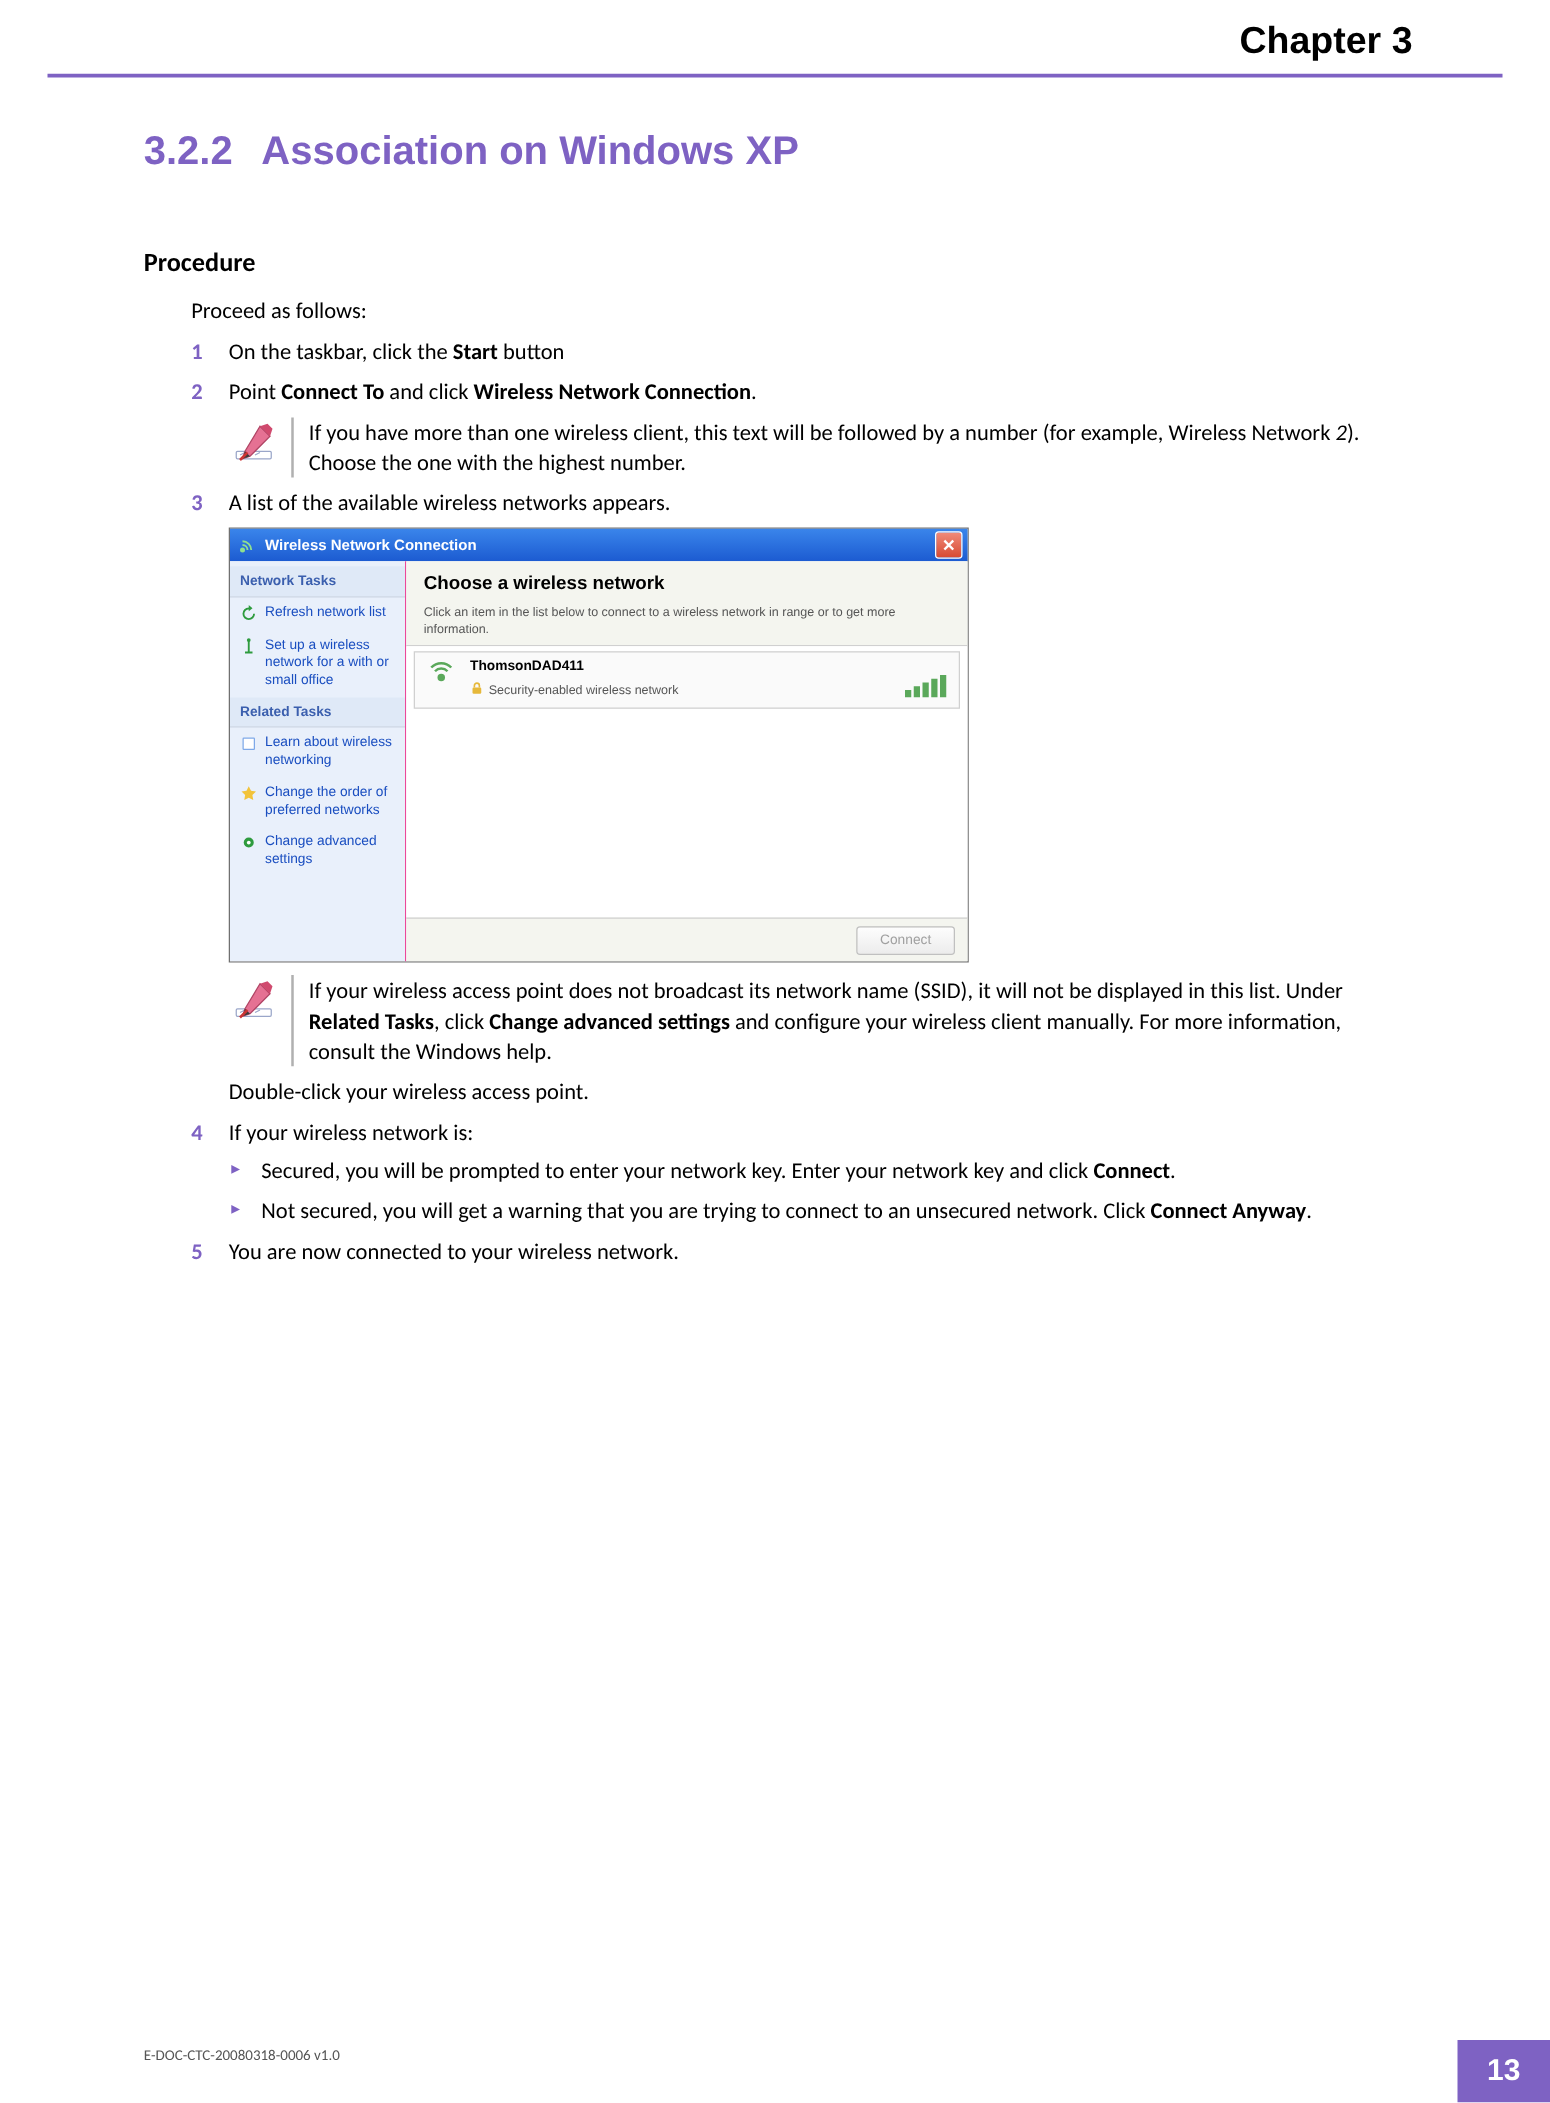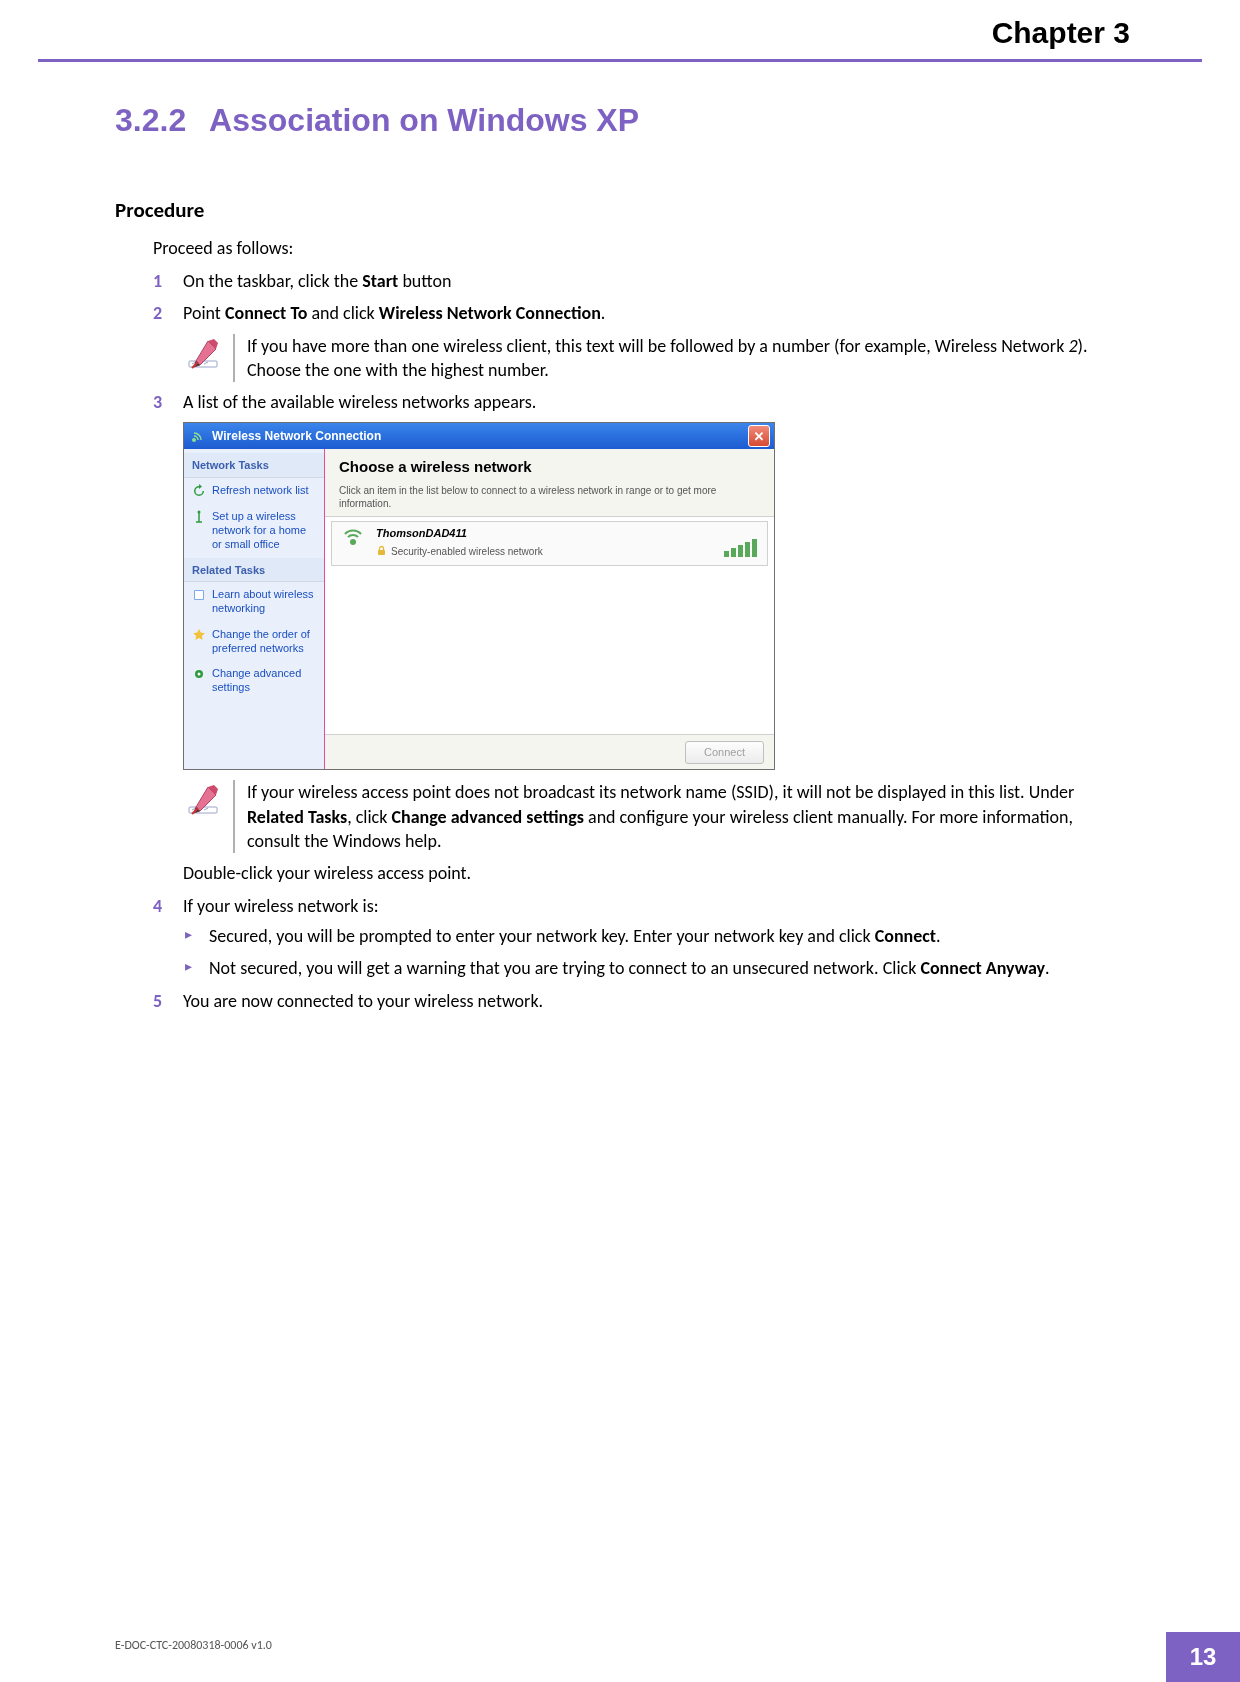--- a/index.html
+++ b/index.html
@@ -204,21 +204,21 @@
     border: 1px solid #d0d0d0;
     background: #fafafa;
     padding: 4px 6px 6px 6px;
     display: flex;
     gap: 8px;
   }
   .ss-netitem .sigcol-left {
     width: 30px; display: flex; align-items: flex-start; justify-content: center; padding-top:2px;
   }
   .ss-netitem .midcol { flex: 1; }
-  .ss-netitem .nname { font-weight: bold; font-size: 11px; margin-bottom: 4px; font-style: italic; }
+  .ss-netitem .nname { font-weight: bold; font-size: 11px; margin-bottom: 4px; }
   .ss-netitem .nsec { font-size: 10px; color: #555; display: flex; align-items: center; gap: 4px;}
   .ss-netitem .sigcol-right {
     width: 40px; display: flex; align-items: flex-end; justify-content: center; padding-bottom:2px;
   }
   .ss-footer {
     height: 34px;
     background: #f4f5ef;
     border-top: 1px solid #d0d0d0;
     display: flex;
     align-items: center;
@@ -362,21 +362,21 @@
                 </span>
               <span>Refresh network list</span>
             </div>
             <div class="task">
               <span class="ticon">
                   <svg viewBox="0 0 14 14">
                     <path d="M7 2 L7 12 M4 12 L10 12" stroke="#2e9b3e" stroke-width="1.5"></path>
                     <circle cx="7" cy="2" r="1.5" fill="#2e9b3e"></circle>
                   </svg>
                 </span>
-              <span>Set up a wireless network for a home or small office</span>
+              <span>Set up a wireless network for a with or small office</span>
             </div>
             <div class="grp-header">Related Tasks</div>
             <div class="task">
               <span class="ticon">
                   <svg viewBox="0 0 14 14">
                     <rect x="2" y="2" width="10" height="10" rx="1" fill="#7fa9e8"></rect>
                     <rect x="3" y="3" width="8" height="8" fill="#fff"></rect>
                   </svg>
                 </span>
               <span>Learn about wireless networking</span>

